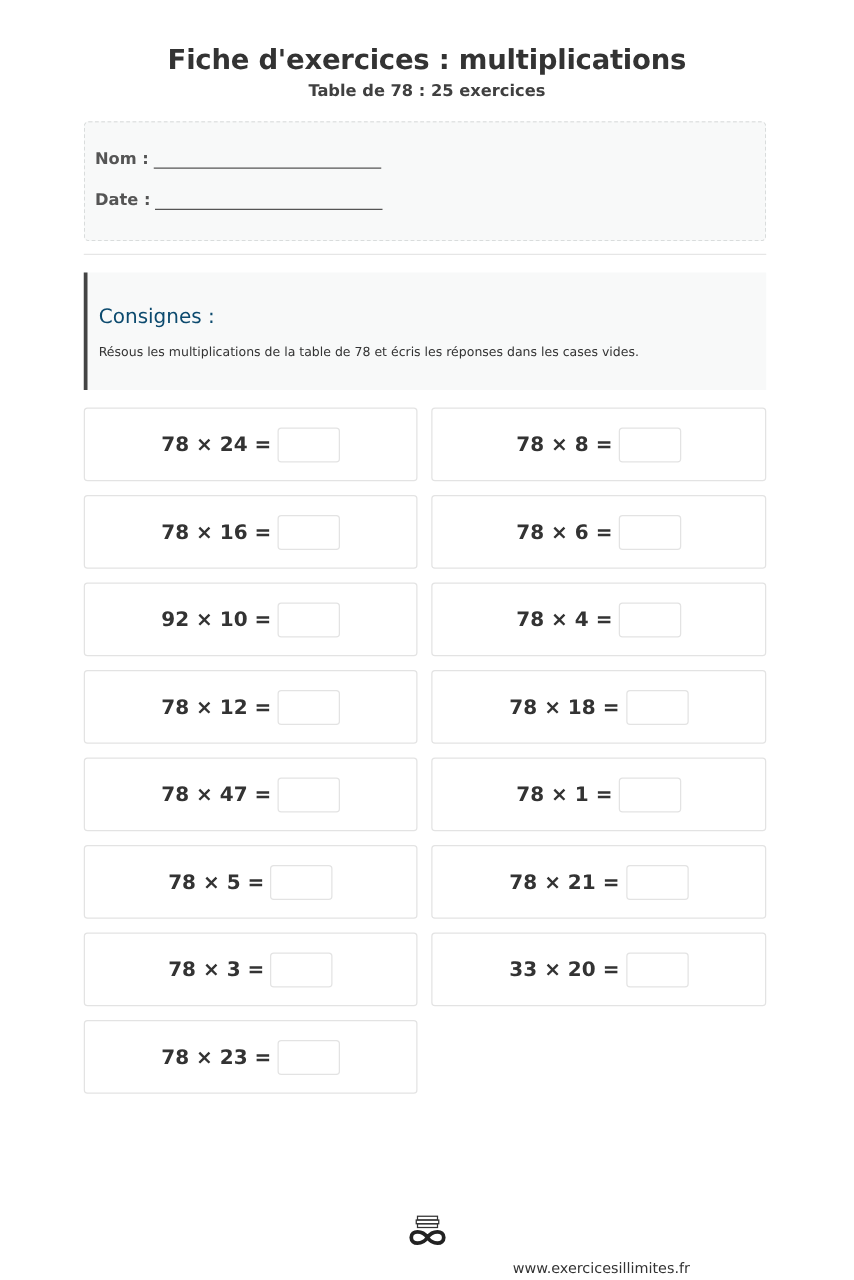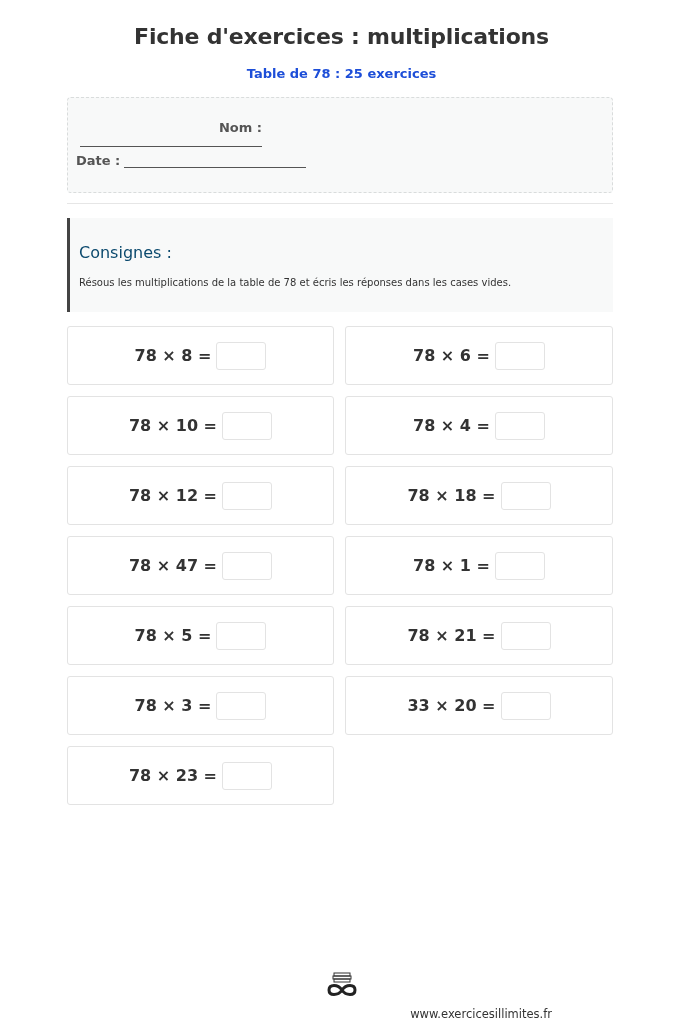--- a/index.html
+++ b/index.html
@@ -4,41 +4,41 @@
   <style>
     * { box-sizing: border-box; margin: 0; padding: 0; }
     html, body { width: 683px; height: 1024px; background: #ffffff; }
     body {
       font-family: "DejaVu Sans", sans-serif;
       color: #333333;
       position: relative;
       overflow: hidden;
     }
     .title {
-      position: absolute; left: 0; top: 24px; width: 683px;
+      position: absolute; left: 0; top: 36px; width: 683px;
       text-align: center; font-size: 22px; font-weight: bold; color: #333;
       letter-spacing: -0.2px;
     }
     .subtitle {
       position: absolute; left: 0; top: 66px; width: 683px;
-      text-align: center; font-size: 13px; font-weight: bold; color: #1d4ed8;
+      text-align: center; font-size: 13px; font-weight: bold; color: #404040;
     }
     .info-box {
       position: absolute; left: 67px; top: 97px; width: 546px; height: 96px;
       background: #f8f9f9; border: 1px dashed #d9dcdc; border-radius: 4px;
     }
     .info-line {
       position: absolute; left: 8px; font-size: 13px; font-weight: bold; color: #555;
       display: flex; align-items: flex-end;
     }
     .info-line .blank {
       display: inline-block; width: 182px; border-bottom: 1px solid #555;
       margin-left: 4px; height: 12px;
     }
-    .info-nom { top: 22px; flex-direction: column; }
+    .info-nom { top: 22px; }
     .info-date { top: 55px; }
     .divider {
       position: absolute; left: 67px; top: 203px; width: 546px; height: 1px;
       background: #e6e6e6;
     }
     .consignes {
       position: absolute; left: 67px; top: 218px; width: 546px; height: 94px;
       background: #f8f9f9; border-left: 3px solid #444;
     }
     .consignes-title {
@@ -90,29 +90,37 @@
 
 <div class="divider"></div>
 
 <div class="consignes">
   <div class="consignes-title">Consignes :</div>
   <div class="consignes-text">Résous les multiplications de la table de 78 et écris les réponses dans les cases vides.</div>
 </div>
 
 <div class="grid">
   <div class="cell">
+      <span class="expr">78 × 24 =</span>
+      <div class="answer-box"></div>
+    </div>
+  <div class="cell">
       <span class="expr">78 × 8 =</span>
+      <div class="answer-box"></div>
+    </div>
+  <div class="cell">
+      <span class="expr">78 × 16 =</span>
       <div class="answer-box"></div>
     </div>
   <div class="cell">
       <span class="expr">78 × 6 =</span>
       <div class="answer-box"></div>
     </div>
   <div class="cell">
-      <span class="expr">78 × 10 =</span>
+      <span class="expr">92 × 10 =</span>
       <div class="answer-box"></div>
     </div>
   <div class="cell">
       <span class="expr">78 × 4 =</span>
       <div class="answer-box"></div>
     </div>
   <div class="cell">
       <span class="expr">78 × 12 =</span>
       <div class="answer-box"></div>
     </div>

